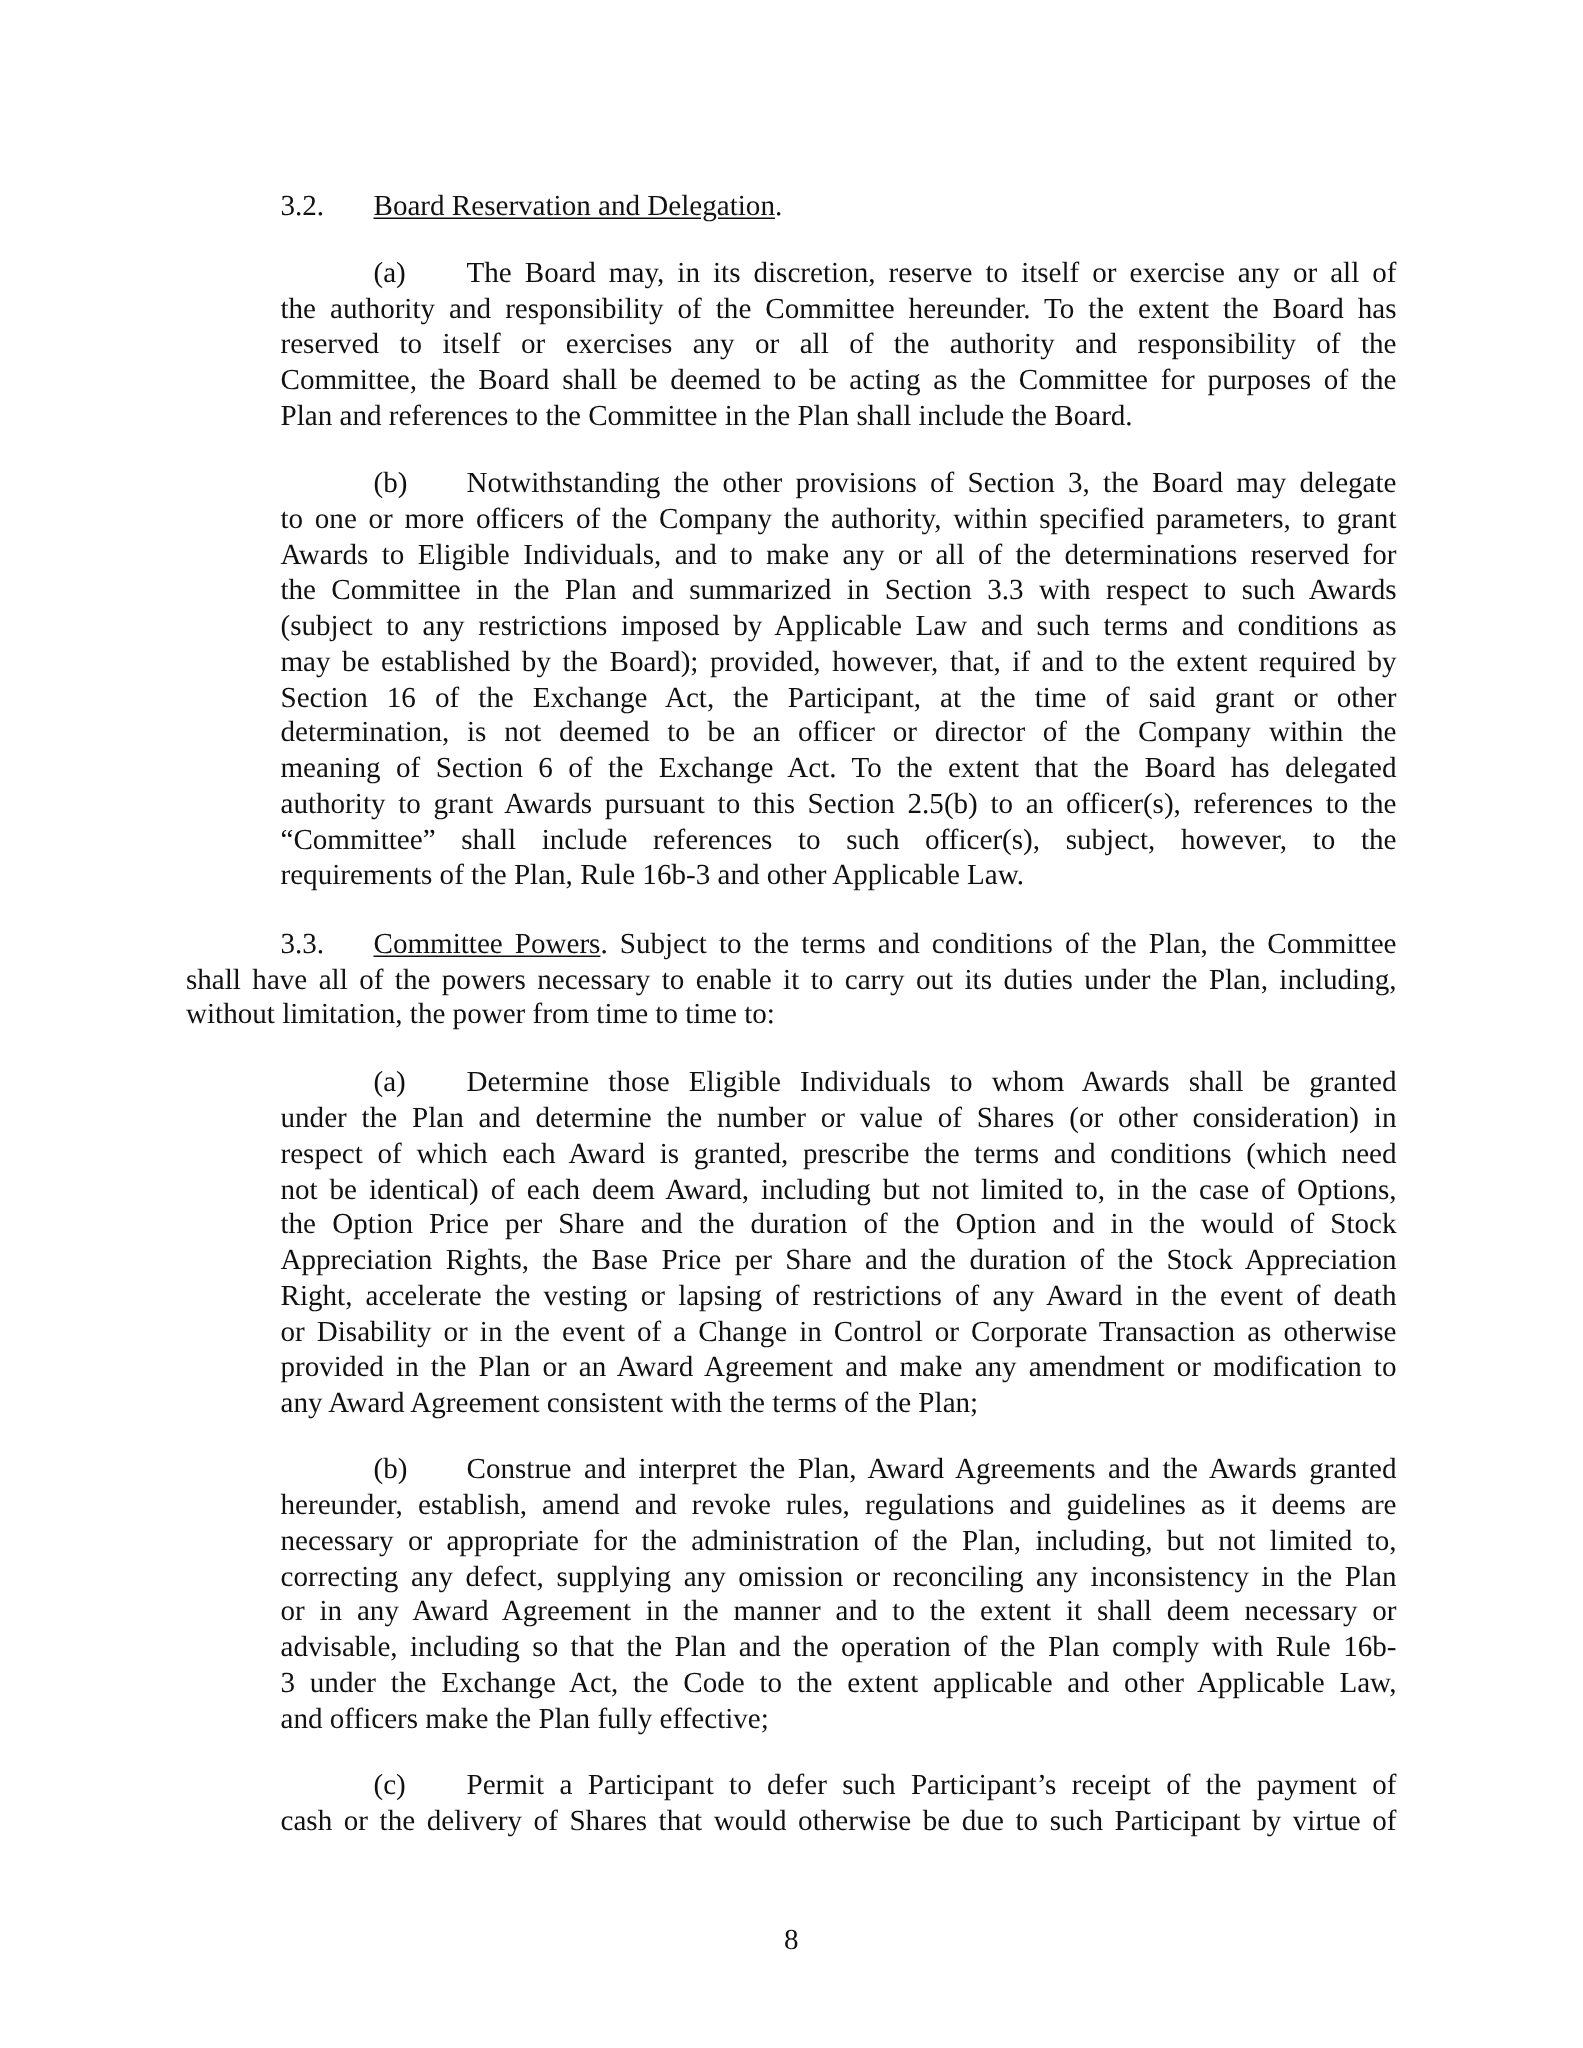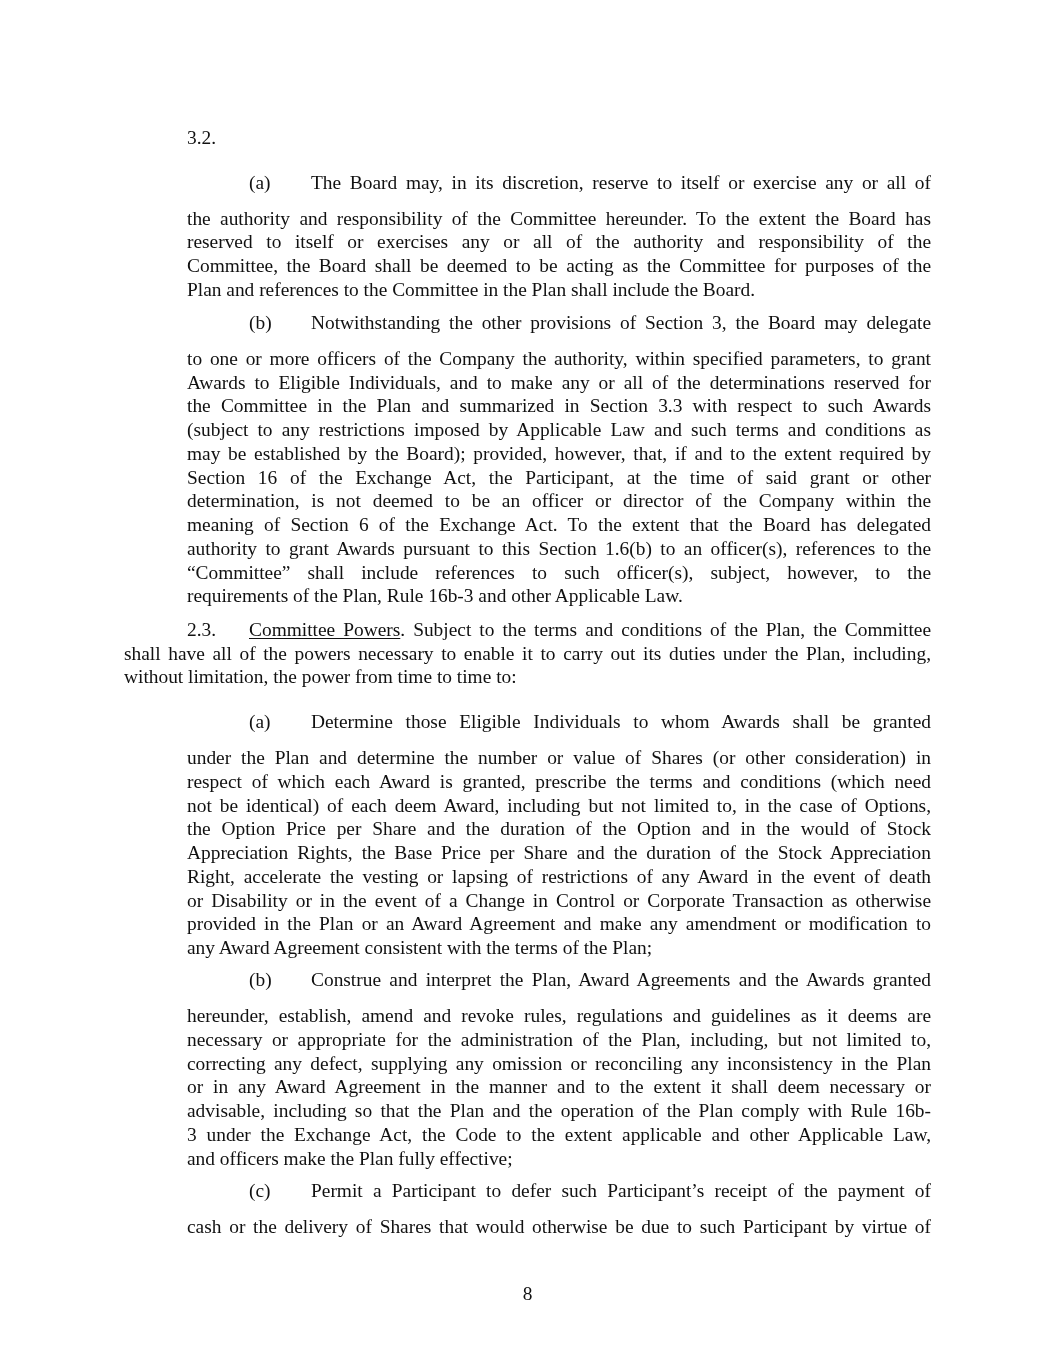--- a/index.html
+++ b/index.html
@@ -2,38 +2,39 @@
 <html><head>
 <meta charset="utf-8">
 <style>
   html, body { margin: 0; padding: 0; background: #ffffff; }
   body { width: 1055px; height: 1365px; position: relative; overflow: hidden;
          font-family: "Liberation Serif", "DejaVu Serif", serif; color: #111111; }
   .page { position: absolute; left: 0; top: 2px; width: 1055px; height: 1365px; }
   .line { position: absolute; font-size: 19.4px; line-height: 24px; white-space: nowrap;
           text-align: justify; text-align-last: justify; height: 24px; }
   .line.last { text-align-last: left; }
-  .w-inner { left: 187px; width: 744px; margin-top: 12px; }
+  .w-inner { left: 187px; width: 744px; }
   .w-outer { left: 124px; width: 807px; }
   .lbl { position: absolute; font-size: 19.4px; line-height: 24px; white-space: nowrap; }
   .heading-num { left: 187px; }
   .heading-title { left: 249px; }
   .u { text-decoration: underline; text-underline-offset: 2px; }
   .sub-lbl { left: 249px; }
   .sub-first { left: 311px; width: 620px; }
   .sec-first { left: 249px; width: 682px; }
   .page-num { position: absolute; left: 0; width: 1055px; top: 1280px; text-align: center;
               font-size: 19.4px; line-height: 24px; }
 </style>
 </head>
 <body>
 
 <div class="page">
 
   <div class="lbl heading-num" style="top:124px">3.2.</div>
+  <div class="lbl heading-title" style="top:124px"><span class="u">Board Reservation and Delegation</span><span>.</span></div>
 
   <div>
     <div class="lbl sub-lbl" style="top:169px">(a)</div>
     <div class="line sub-first" style="top:169px">The Board may, in its discretion, reserve to itself or exercise any or all of</div>
     <div class="line w-inner" style="top:193px">the authority and responsibility of the Committee hereunder.  To the extent the Board has</div>
     <div class="line w-inner" style="top:216px">reserved to itself or exercises any or all of the authority and responsibility of the</div>
     <div class="line w-inner" style="top:240px">Committee, the Board shall be deemed to be acting as the Committee for purposes of the</div>
     <div class="line w-inner last" style="top:264px">Plan and references to the Committee in the Plan shall include the Board.</div>
   </div>
 
@@ -41,27 +42,27 @@
     <div class="lbl sub-lbl" style="top:309px">(b)</div>
     <div class="line sub-first" style="top:309px">Notwithstanding the other provisions of Section 3, the Board may delegate</div>
     <div class="line w-inner" style="top:333px">to one or more officers of the Company the authority, within specified parameters, to grant</div>
     <div class="line w-inner" style="top:357px">Awards to Eligible Individuals, and to make any or all of the determinations reserved for</div>
     <div class="line w-inner" style="top:380px">the Committee in the Plan and summarized in Section 3.3 with respect to such Awards</div>
     <div class="line w-inner" style="top:404px">(subject to any restrictions imposed by Applicable Law and such terms and conditions as</div>
     <div class="line w-inner" style="top:428px">may be established by the Board); provided, however, that, if and to the extent required by</div>
     <div class="line w-inner" style="top:452px">Section 16 of the Exchange Act, the Participant, at the time of said grant or other</div>
     <div class="line w-inner" style="top:475px">determination, is not deemed to be an officer or director of the Company within the</div>
     <div class="line w-inner" style="top:499px">meaning of Section 6 of the Exchange Act.  To the extent that the Board has delegated</div>
-    <div class="line w-inner" style="top:523px">authority to grant Awards pursuant to this Section 1.6(b) to an officer(s), references to the</div>
+    <div class="line w-inner" style="top:523px">authority to grant Awards pursuant to this Section 2.5(b) to an officer(s), references to the</div>
     <div class="line w-inner" style="top:547px">“Committee” shall include references to such officer(s), subject, however, to the</div>
     <div class="line w-inner last" style="top:570px">requirements of the Plan, Rule 16b-3 and other Applicable Law.</div>
   </div>
 
   <div>
-    <div class="lbl heading-num" style="top:616px">2.3.</div>
+    <div class="lbl heading-num" style="top:616px">3.3.</div>
     <div class="line sec-first" style="top:616px"><span class="u">Committee Powers</span><span>.  Subject to the terms and conditions of the Plan, the Committee</span></div>
     <div class="line w-outer" style="top:640px">shall have all of the powers necessary to enable it to carry out its duties under the Plan, including,</div>
     <div class="line w-outer last" style="top:663px">without limitation, the power from time to time to:</div>
   </div>
 
   <div>
     <div class="lbl sub-lbl" style="top:708px">(a)</div>
     <div class="line sub-first" style="top:708px">Determine those Eligible Individuals to whom Awards shall be granted</div>
     <div class="line w-inner" style="top:732px">under the Plan and determine the number or value of Shares (or other consideration) in</div>
     <div class="line w-inner" style="top:756px">respect of which each Award is granted, prescribe the terms and conditions (which need</div>

